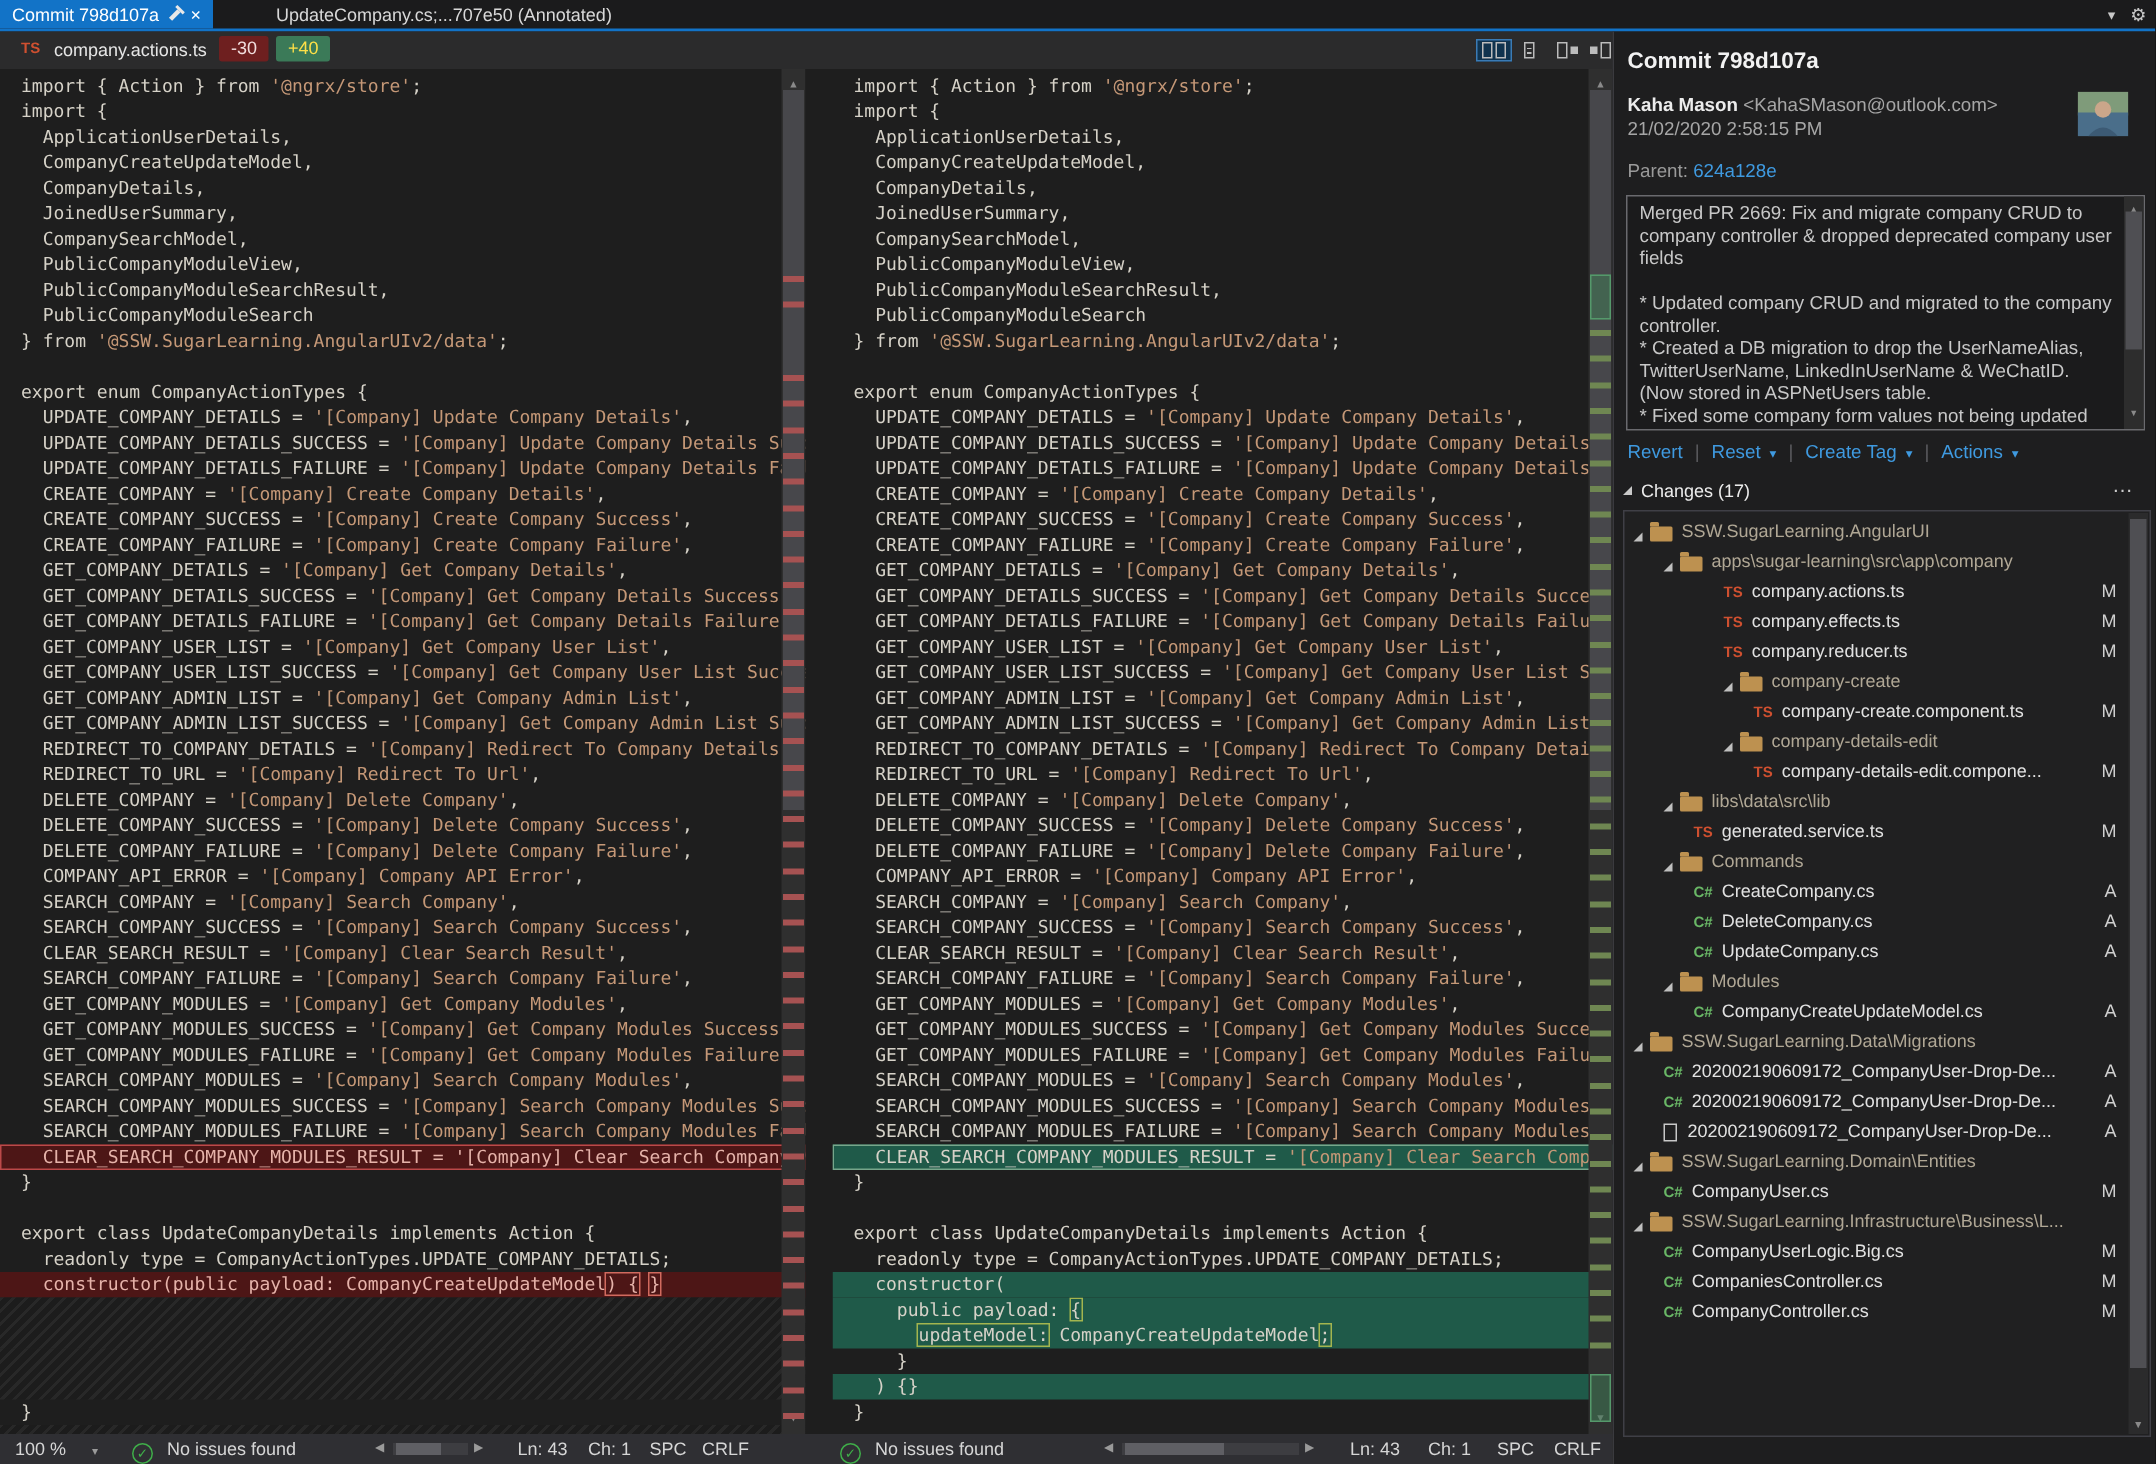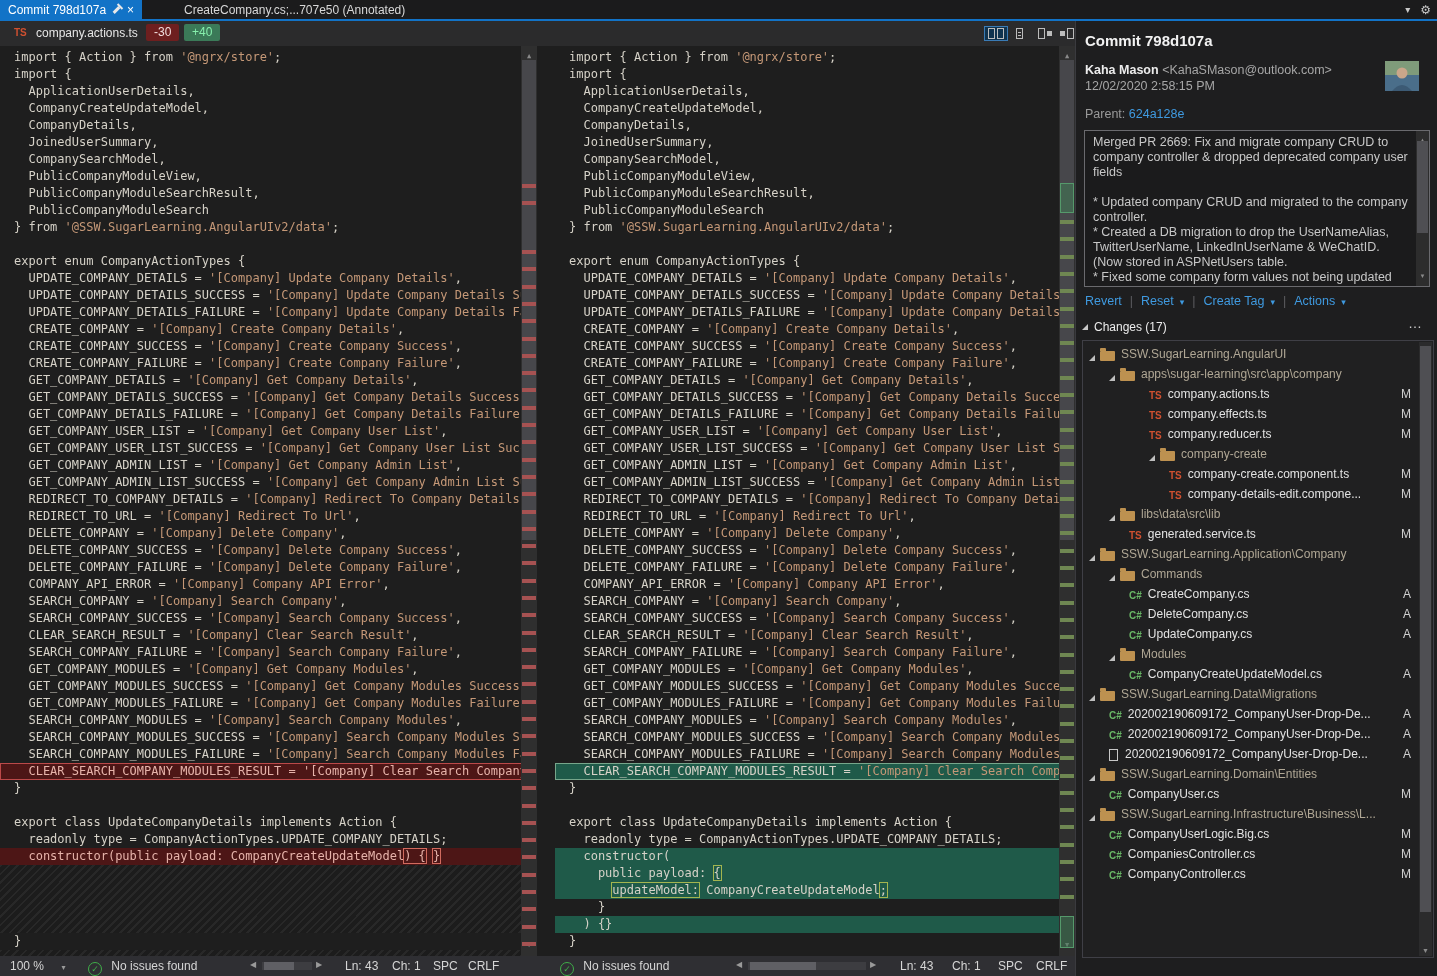--- a/index.html
+++ b/index.html
@@ -17,21 +17,21 @@
   .tab-close{color:#fff;font-size:12px;margin-left:2px;}
   .tb-icons{position:absolute;right:6px;top:0;height:19px;display:flex;align-items:center;gap:10px;color:#c8c8c8;}
   .tb-icons .chev{font-size:10px;} .tb-icons .gear{font-size:12px;}
 
   
   .fileheader{position:absolute;left:0;top:21px;width:1075px;height:25px;background:#2b2b2c;}
   .ts-badge{position:absolute;left:14px;top:6px;color:#cf5030;font-weight:bold;font-size:10px;}
   .fh-name{position:absolute;left:36px;top:5px;color:#e6e6e6;font-size:12px;}
   .chip{position:absolute;top:3px;height:17px;line-height:17px;padding:0 8px;font-size:12px;border-radius:2px;}
   .chip.del{left:146px;background:#6e1f1f;color:#f2dede;}
-  .chip.add{left:184px;background:#3b7a58;color:#86efac;}
+  .chip.add{left:184px;background:#3b7a58;color:#fde047;}
   .vi{position:absolute;top:25px;height:16px;display:flex;align-items:center;}
   .vi-wrap{display:flex;align-items:center;gap:2px;padding:1px 3px;}
   .vi-wrap.sel{border:1px solid #3a7bb5;background:#10334e;}
   .pg{width:7px;height:11px;border:1px solid #bcbcbc;box-sizing:border-box;}
   .pg.lines{background-image:repeating-linear-gradient(to bottom,#bcbcbc 0 1px,transparent 1px 3px);
             background-clip:content-box;padding:1px;}
   .blk{width:5px;height:5px;background:#bcbcbc;}
 
   
   .pane{position:absolute;top:46px;height:910px;background:#1e1e1e;overflow:hidden;
@@ -110,21 +110,21 @@
 
 <div class="app">
 
   <div class="titlebar">
     <div class="tab active">
       <span>Commit 798d107a</span>
       <span class="pin"></span>
       <span class="tab-close">×</span>
     </div>
     <div class="tab inactive">
-      <span>CreateCompany.cs;...707e50 (Annotated)</span>
+      <span>UpdateCompany.cs;...707e50 (Annotated)</span>
     </div>
     <div class="tb-icons">
       <span class="chev">▾</span>
       <span class="gear">⚙</span>
     </div>
   </div>
   <div class="blueline"></div>
 
   <div class="fileheader">
     <span class="ts-badge">TS</span>
@@ -400,21 +400,21 @@
     <span class="sb" style="left:952px;">Ch: 1</span>
     <span class="sb" style="left:998px;">SPC</span>
     <span class="sb" style="left:1036px;">CRLF</span>
   </div>
 
   <div class="panel">
     <div class="p-title">Commit 798d107a</div>
     <div class="p-author">
       <b>Kaha Mason</b> <span>&lt;KahaSMason@outlook.com&gt;</span>
     </div>
-    <div class="p-date">12/02/2020 2:58:15 PM</div>
+    <div class="p-date">21/02/2020 2:58:15 PM</div>
     <div class="avatar">
       <svg width="34" height="30" viewBox="0 0 34 30">
         <rect width="34" height="16" fill="#7f9b7a"></rect>
           <rect y="14" width="34" height="16" fill="#4a6e8a"></rect>
         <circle cx="17" cy="12" r="5.5" fill="#caa68a"></circle>
         <path d="M7 30 Q17 18 27 30 Z" fill="#3c5a74"></path>
       </svg>
     </div>
     <div class="p-parent">
       <span>Parent: </span><a href="#">624a128e</a>
@@ -478,39 +478,39 @@
           <div class="trow" style="padding-left: 66px;">
             <span class="tri"></span>
             <span class="ficon"></span>
             <span class="tlab folder">company-create</span>
           </div>
           <div class="trow" style="padding-left: 86px;">
             <span class="tsi">TS</span>
             <span class="tlab ts">company-create.component.ts</span>
             <span class="tstat">M</span>
           </div>
+          <div class="trow" style="padding-left: 66px;">
+            <span class="tri"></span>
+            <span class="ficon"></span>
+            <span class="tlab folder">company-details-edit</span>
+          </div>
           <div class="trow" style="padding-left: 86px;">
             <span class="tsi">TS</span>
             <span class="tlab ts">company-details-edit.compone...</span>
             <span class="tstat">M</span>
           </div>
           <div class="trow" style="padding-left: 26px;">
             <span class="tri"></span>
             <span class="ficon"></span>
             <span class="tlab folder">libs\data\src\lib</span>
           </div>
           <div class="trow" style="padding-left: 46px;">
             <span class="tsi">TS</span>
             <span class="tlab ts">generated.service.ts</span>
             <span class="tstat">M</span>
-          </div>
-          <div class="trow" style="padding-left: 6px;">
-            <span class="tri"></span>
-            <span class="ficon"></span>
-            <span class="tlab folder">SSW.SugarLearning.Application\Company</span>
           </div>
           <div class="trow" style="padding-left: 26px;">
             <span class="tri"></span>
             <span class="ficon"></span>
             <span class="tlab folder">Commands</span>
           </div>
           <div class="trow" style="padding-left: 46px;">
             <span class="csi">C#</span>
             <span class="tlab cs">CreateCompany.cs</span>
             <span class="tstat">A</span>

